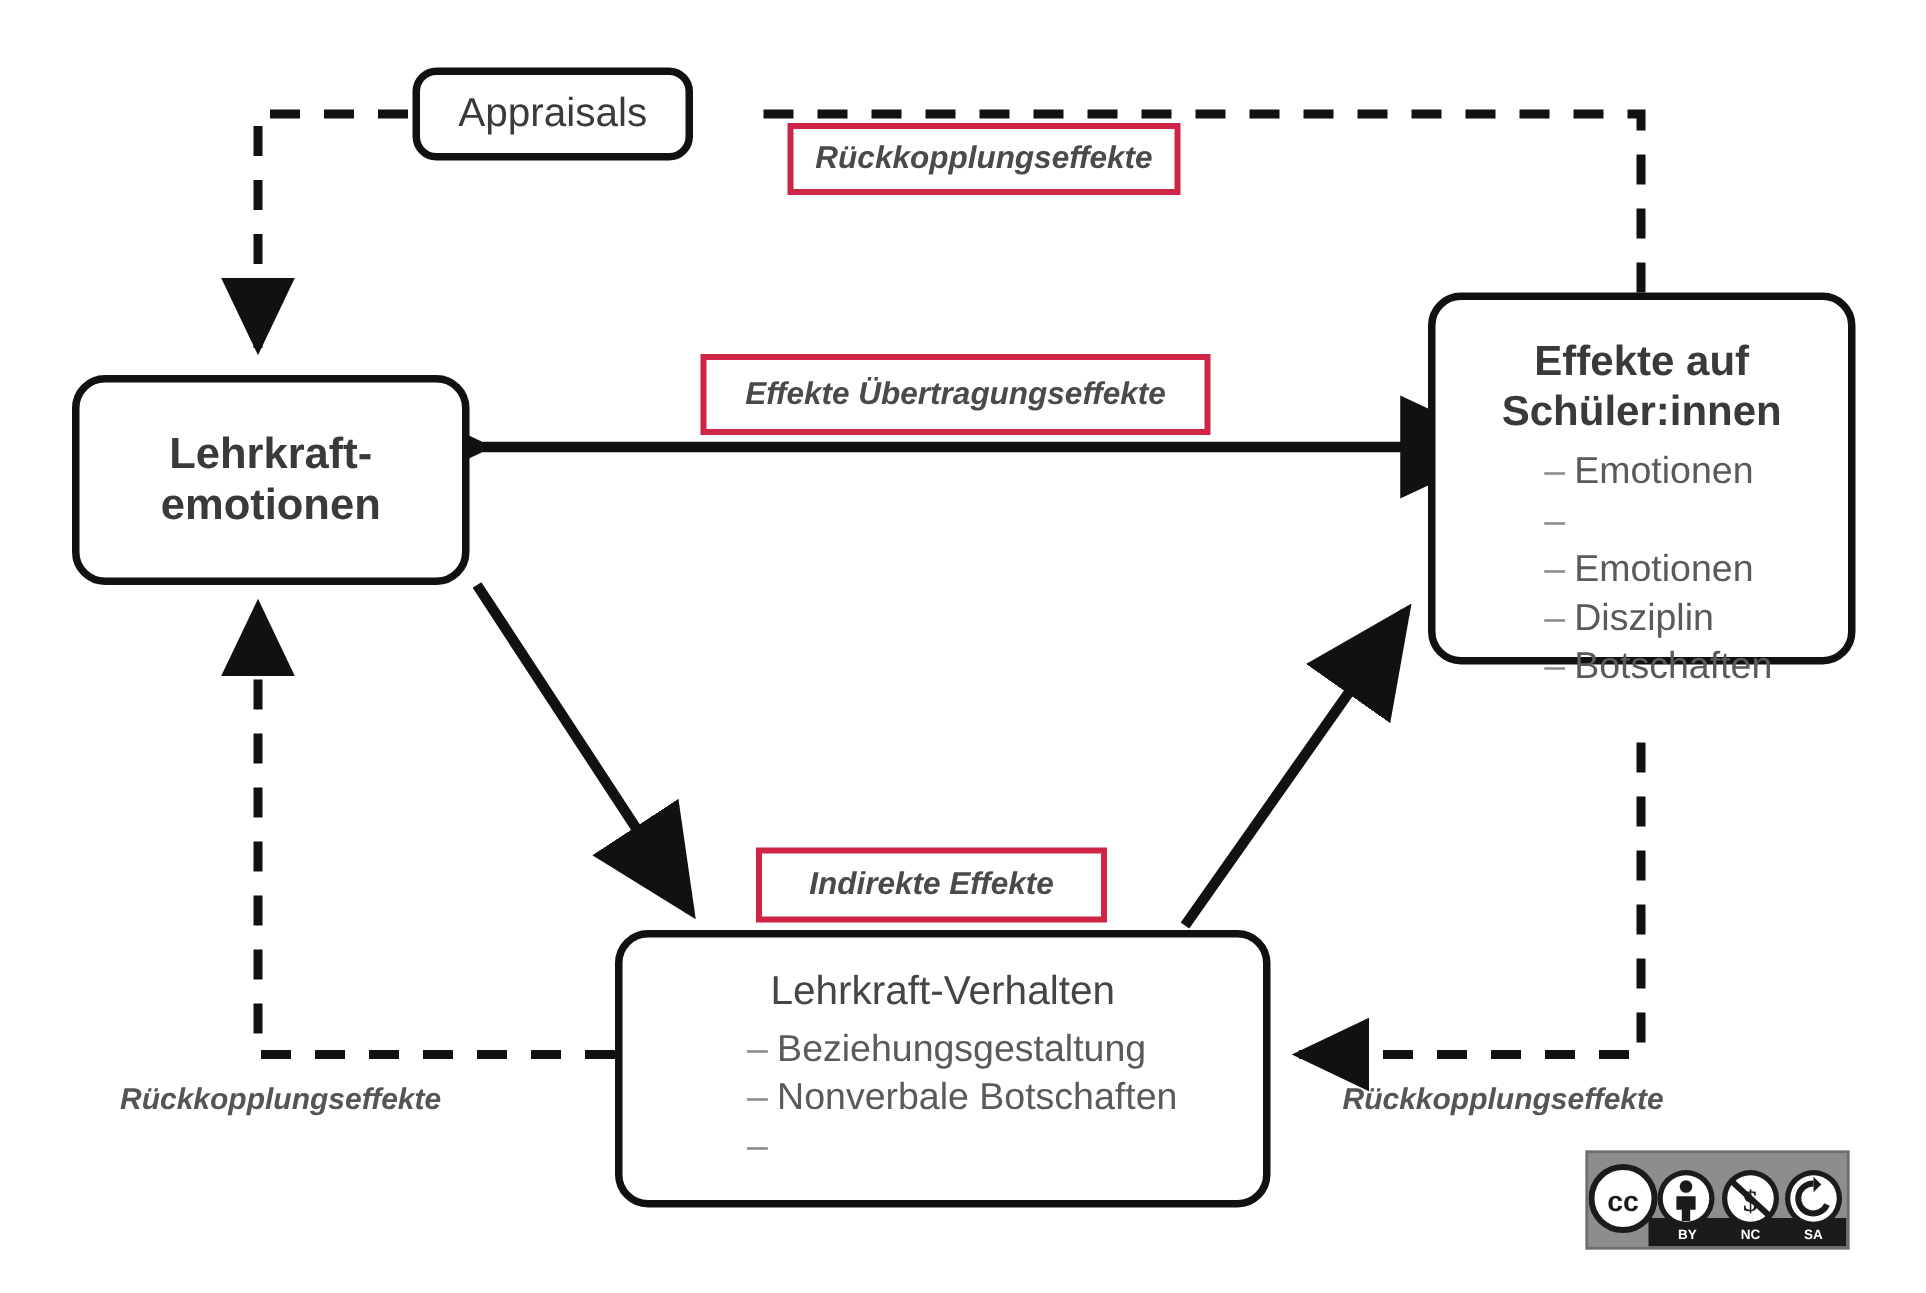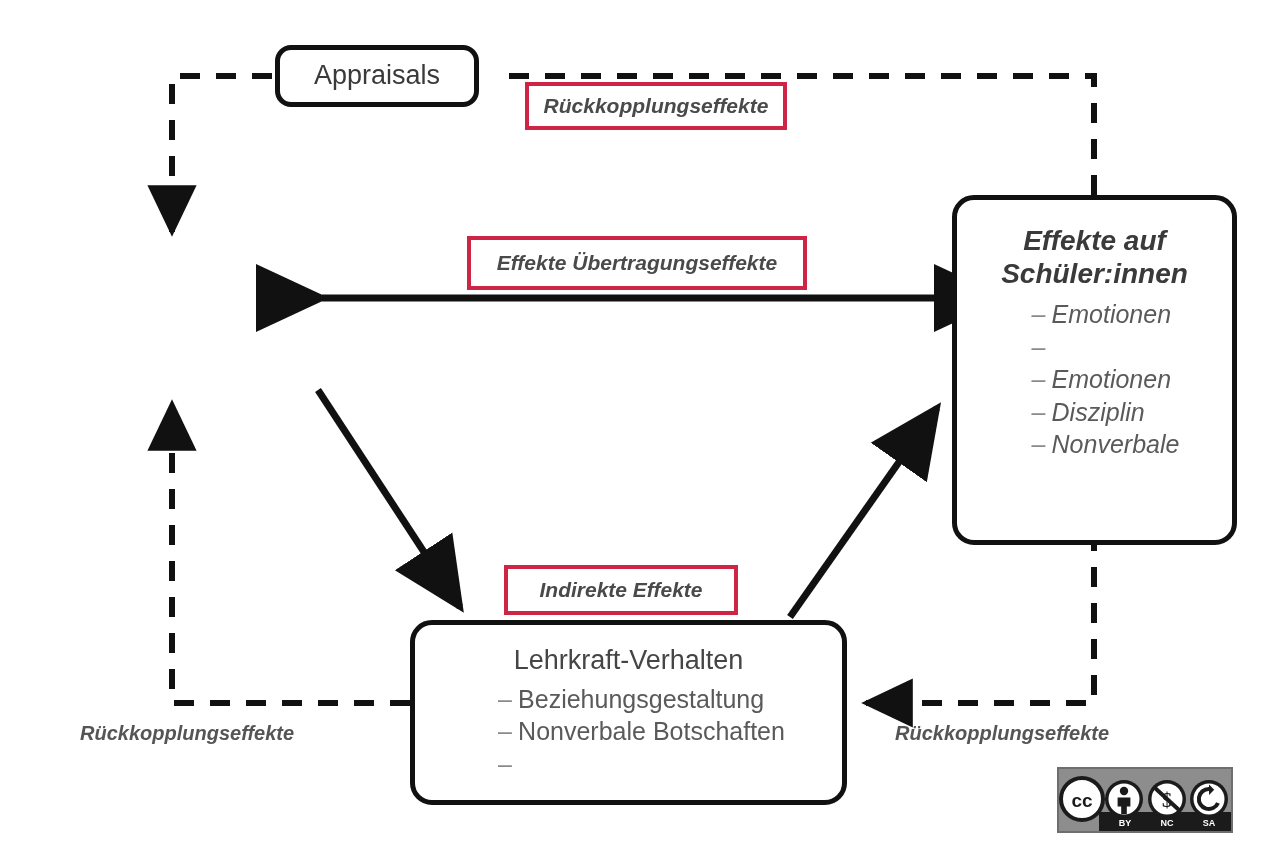--- a/index.html
+++ b/index.html
@@ -62,35 +62,34 @@
   }
   .node-list li .dash {
     display: inline-block;
     width: 20px;
     flex: 0 0 20px;
     color: #8a8a8a;
   }
 
   
   #node-appraisals {
-    left: 275px; top: 45px; width: 204px; height: 62px;
+    left: 275px; top: 45px; width: 187px; height: 62px;
     border-radius: 16px;
   }
   #node-appraisals .node-title { font-size: 27px; }
 
   #node-teacher-emotions {
     left: 48px; top: 250px; width: 265px; height: 140px;
   }
   #node-teacher-emotions .node-title { font-size: 29px; }
 
   #node-student-effects {
-    left: 952px; top: 195px; width: 285px; height: 350px;
-    justify-content: flex-start;
+    left: 952px; top: 195px; width: 285px; height: 248px;
+    justify-content: space-between;
     padding-top: 24px;
-    font-style: italic;
   }
   #node-student-effects .node-title { font-size: 28px; }
   #node-student-effects .node-list { font-size: 25px; margin-top: 8px; padding-left: 22px; }
 
   #node-teacher-behavior {
     left: 410px; top: 620px; width: 437px; height: 185px;
     justify-content: flex-start;
     padding-top: 20px;
   }
   #node-teacher-behavior .node-title { font-size: 27px; font-weight: normal; color: #454545; }
@@ -167,20 +166,24 @@
 
     <path d="M 410,703 L 172,703 L 172,404" fill="none" stroke="#111111" stroke-width="6" stroke-dasharray="20 16" marker-end="url(#dashArrow)"></path>
 
     <path d="M 1094,495 L 1094,703 L 866,703" fill="none" stroke="#111111" stroke-width="6" stroke-dasharray="20 16" marker-end="url(#dashArrow)"></path>
   </svg>
 
   <div class="node" id="node-appraisals">
     <div class="node-title regular">Appraisals</div>
   </div>
 
+  <div class="node" id="node-teacher-emotions">
+    <div class="node-title">Lehrkraft-
+emotionen</div>
+  </div>
 
   <div class="node" id="node-student-effects">
     <div class="node-title">Effekte auf
 Schüler:innen</div>
     <ul class="node-list" id="student-effects-list">
         <li>
           <span class="dash">–</span>
           <span>Emotionen</span>
         </li>
         <li>
@@ -189,21 +192,21 @@
         <li>
           <span class="dash">–</span>
           <span>Emotionen</span>
         </li>
         <li>
           <span class="dash">–</span>
           <span>Disziplin</span>
         </li>
         <li>
           <span class="dash">–</span>
-          <span>Nonverbale</span>
+          <span>Botschaften</span>
         </li>
       </ul>
   </div>
 
   <div class="node" id="node-teacher-behavior">
     <div class="node-title">Lehrkraft-Verhalten</div>
     <ul class="node-list" id="teacher-behavior-list">
         <li>
           <span class="dash">–</span>
           <span>Beziehungsgestaltung</span>

